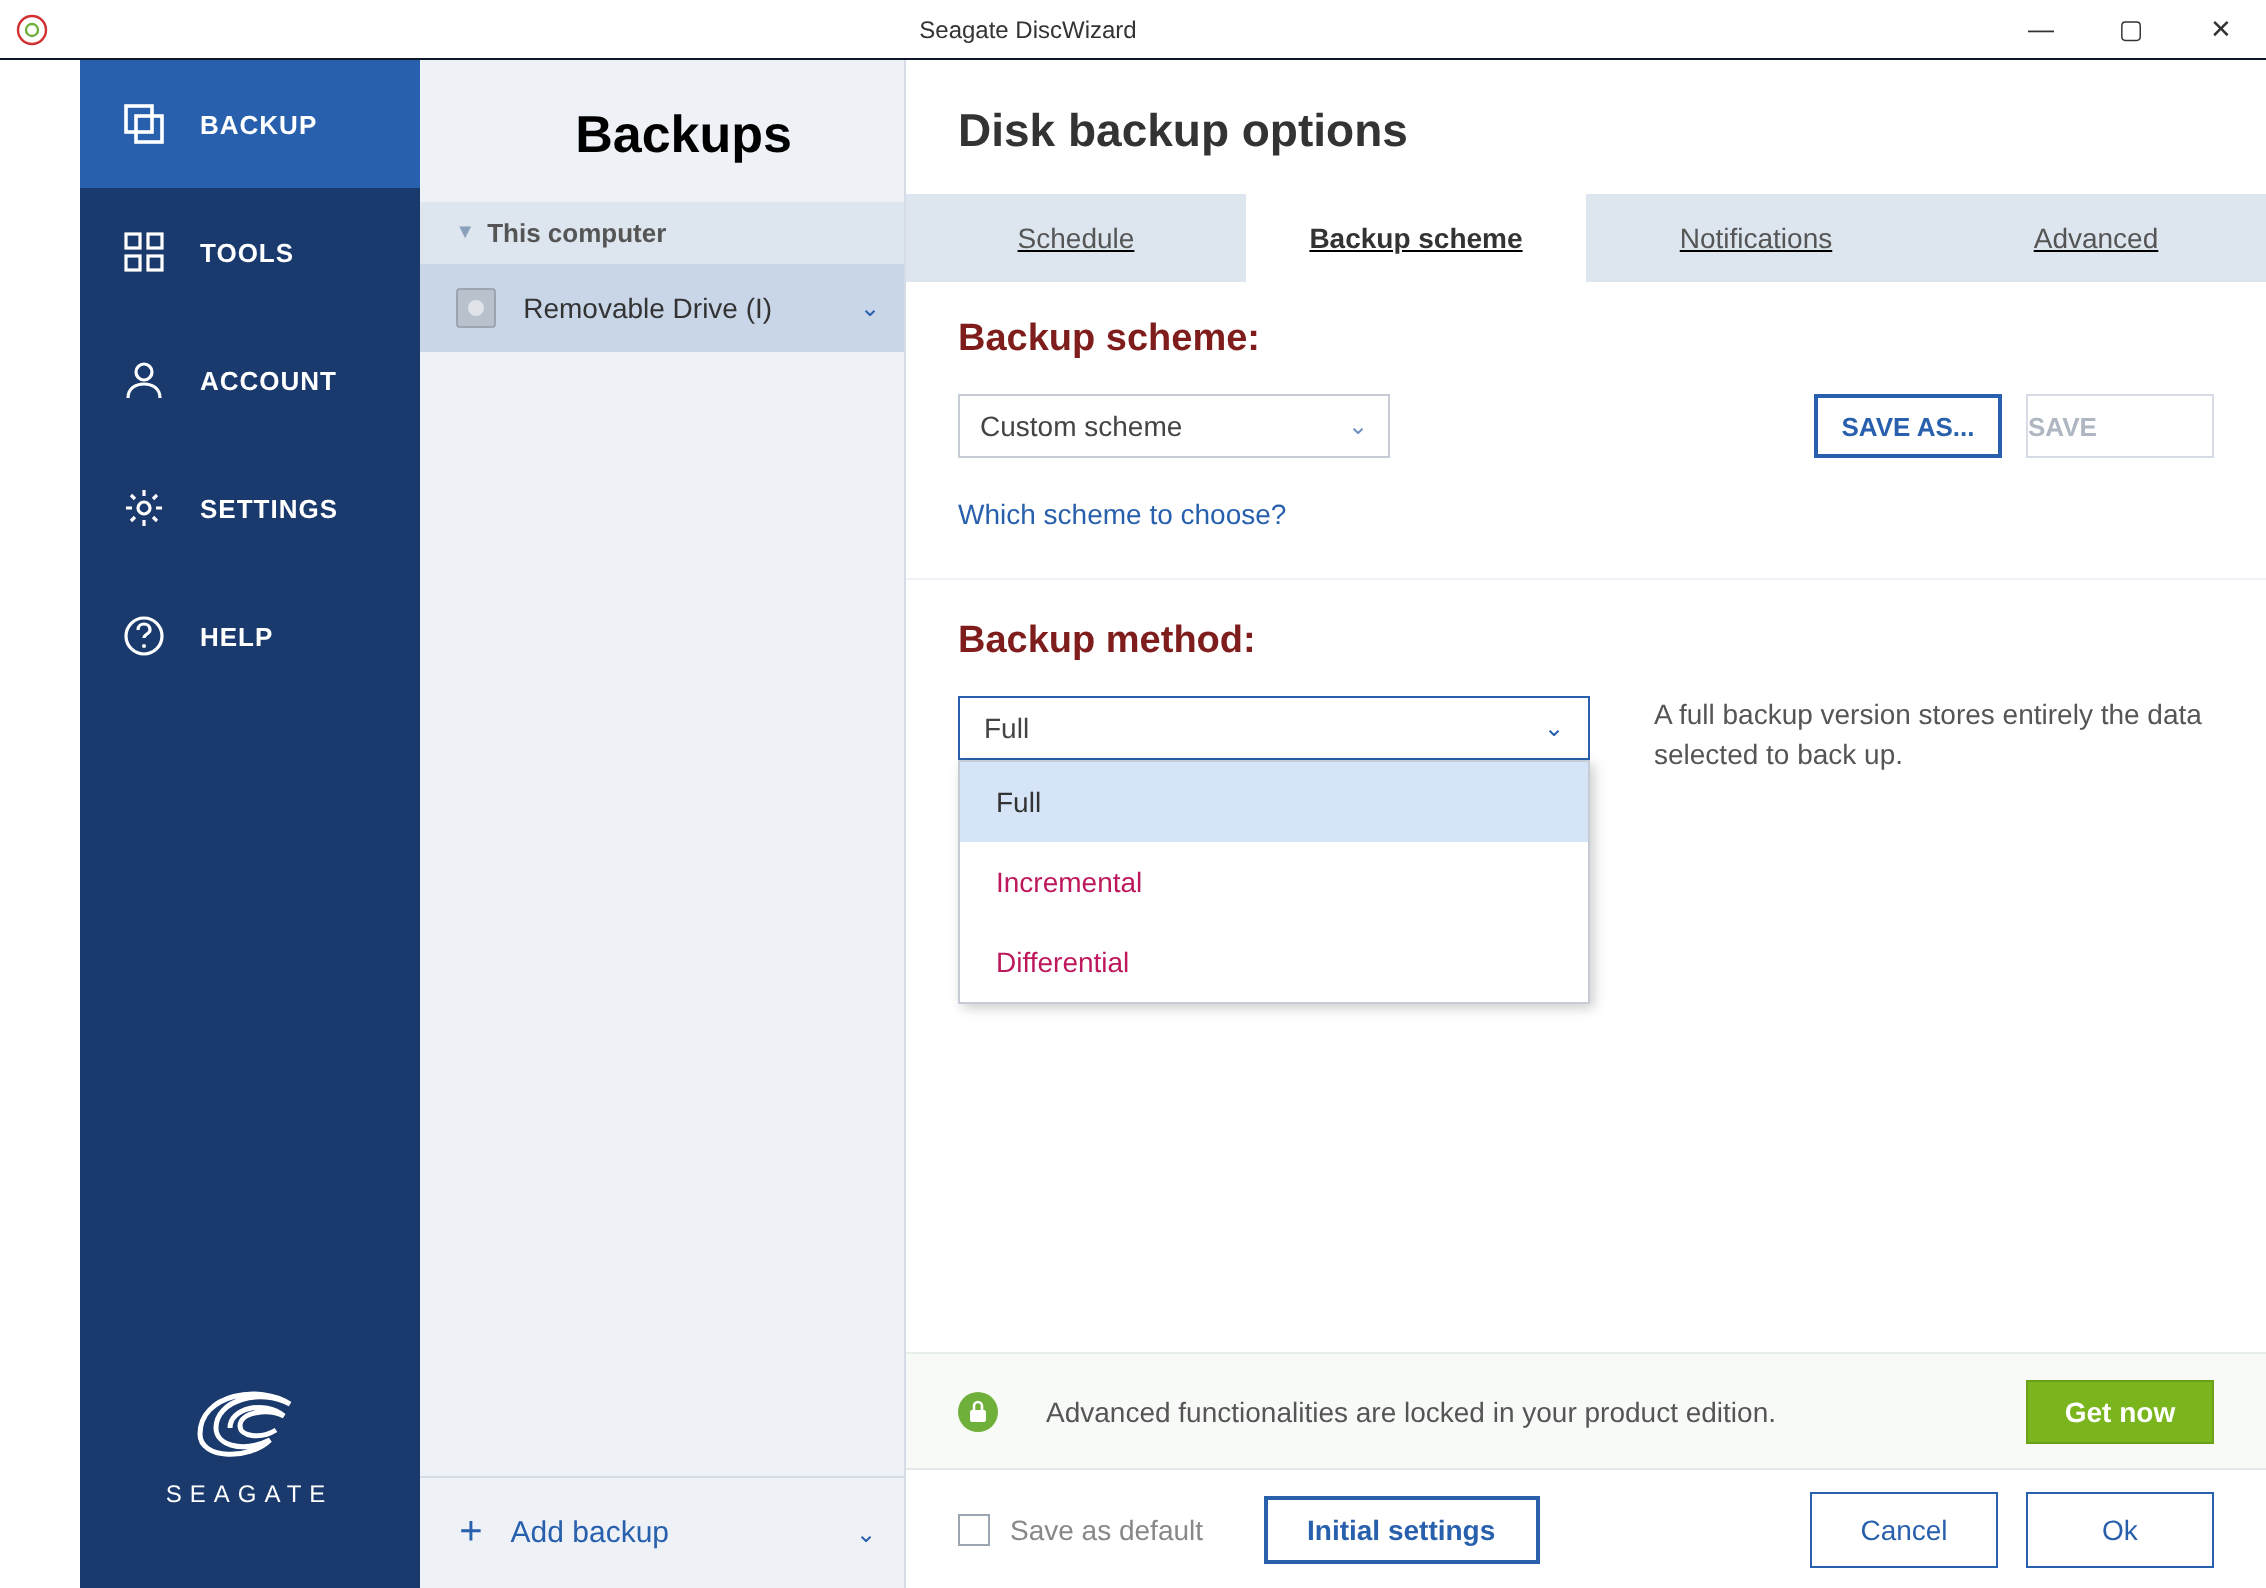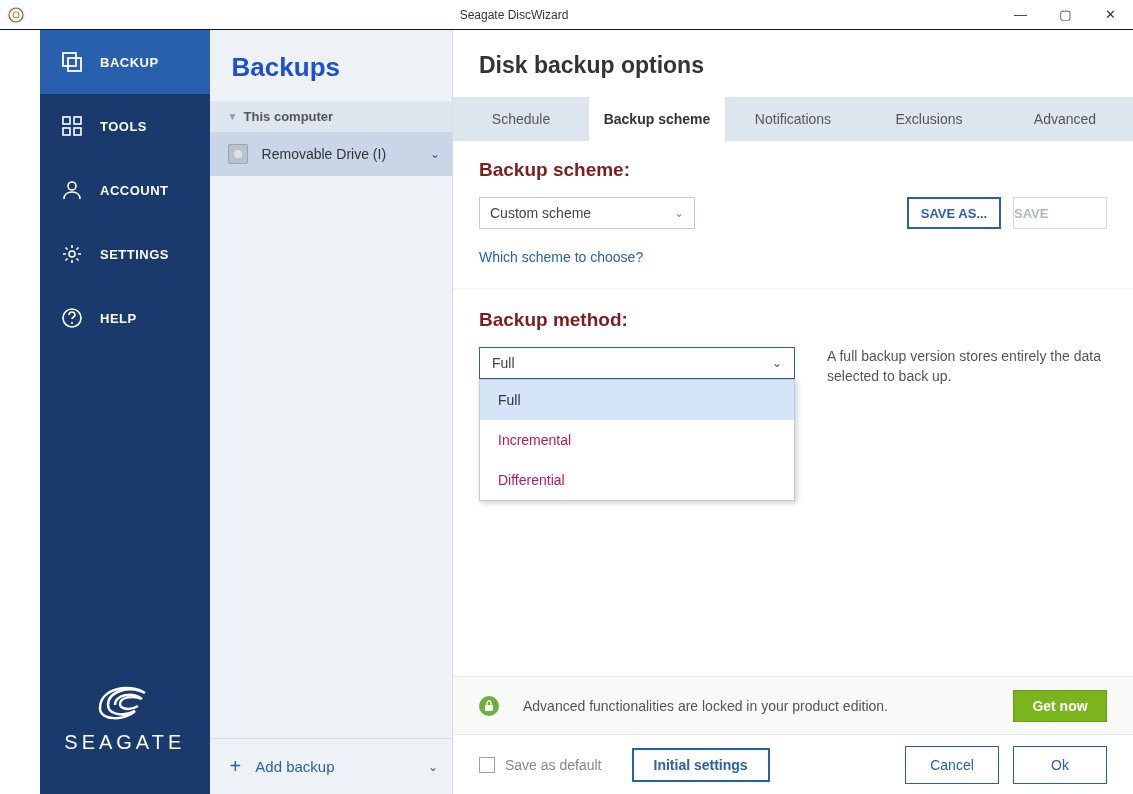--- a/index.html
+++ b/index.html
@@ -13,39 +13,39 @@
 
 .app { display:flex; height:764px;margin-left:40px; }
 
 .sidebar { width:177px; background:#1a3a6e; display:flex; flex-direction:column; }
 .sidebar .nav-item { display:flex; align-items:center; height:64px; padding-left:20px; color:#fff; font-size:13px; font-weight:600; letter-spacing:0.5px; }
 .sidebar .nav-item.active { background:#2860ad; }
 .sidebar .nav-item .icon { width:24px; height:24px; margin-right:16px; display:flex; align-items:center; justify-content:center; }
 .sidebar .spacer { flex:1; }
 .sidebar .logo { display:flex; flex-direction:column; align-items:center; padding:30px 0 40px 0; color:#fff; }
 .sidebar .logo-mark { width:70px; height:50px; margin-bottom:8px; }
-.sidebar .logo-text { font-size:20px; letter-spacing:4px; font-weight:400; }
+.sidebar .logo-text { font-size:12px; letter-spacing:4px; font-weight:400; }
 
 .backups-panel { width:254px; background:#eef2f7; border-right:1px solid #d5dce6; display:flex; flex-direction:column; }
-.backups-panel .panel-title { font-size:26px; font-weight:600; color:#1d4ed8; padding:22px 0 18px 22px; background:#eef2f7; }
+.backups-panel .panel-title { font-size:26px; font-weight:600; color:#000000; padding:22px 0 18px 22px; background:#eef2f7;text-align:center; }
 .backups-panel .tree-header { display:flex; align-items:center; font-size:13px; font-weight:600; color:#555; padding:8px 0 8px 18px; background:#dde5ef; }
 .backups-panel .tree-header .caret { width:10px; color:#8aa0bb; margin-right:6px; font-size:10px; }
 .backups-panel .tree-item { display:flex; align-items:center; height:44px; padding-left:18px; background:#c9d6e8; position:relative; }
 .backups-panel .tree-item .drv-icon { width:20px; height:20px; background:#b8c2cc; border:1px solid #9aa5b1; border-radius:2px; margin-right:14px; display:flex; align-items:center; justify-content:center; }
 .backups-panel .tree-item .drv-icon::after { content:""; width:8px; height:8px; background:#e0e4e9; border-radius:50%; }
 .backups-panel .tree-item span { font-size:14px; color:#333; }
 .backups-panel .tree-item .chev { position:absolute; right:12px; color:#2860ad; font-size:12px; }
 .backups-panel .panel-spacer { flex:1; background:#eef2f7; }
 .backups-panel .add-backup { display:flex; align-items:center; height:56px; padding-left:20px; color:#2860ad; font-size:15px; border-top:1px solid #d5dce6; position:relative; }
 .backups-panel .add-backup .plus { font-size:20px; font-weight:300; margin-right:14px; }
 .backups-panel .add-backup .chev { position:absolute; right:14px; font-size:12px; }
 
 .main { flex:1; display:flex; flex-direction:column; background:#fff; position:relative; }
 .main .header { padding:22px 0 18px 26px; font-size:23px; font-weight:600; color:#333; }
-.main .tabs { display:flex; background:#dde5ef; height:44px; }
+.main .tabs { display:flex; background:#dde5ef; height:44px;text-decoration:underline; }
 .main .tab { flex:1; display:flex; align-items:center; justify-content:center; font-size:14px; color:#555; }
 .main .tab.active { background:#fff; font-weight:600; color:#333; }
 
 .content { flex:1; background:#fff; padding:0 0 0 0; position:relative; }
 .section { padding:18px 26px 22px 26px; border-bottom:1px solid #eef2f7; }
 .section-title { font-size:19px; font-weight:600; color:#7f1d1d; margin-bottom:16px; }
 .scheme-row { display:flex; align-items:center; }
 .scheme-select { width:216px; height:32px; border:1px solid #c5ccd6; padding:0 10px; font-size:14px; color:#444; display:flex; align-items:center; justify-content:space-between; background:#fff; }
 .scheme-select .caret-dn { color:#6f90c0; font-size:12px; }
 .scheme-row .spacer { flex:1; }
@@ -177,23 +177,20 @@
       <div class="tab">
           <span>Schedule</span>
         </div>
       <div class="tab active">
           <span>Backup scheme</span>
         </div>
       <div class="tab">
           <span>Notifications</span>
         </div>
       <div class="tab">
-          <span>Exclusions</span>
-        </div>
-      <div class="tab">
           <span>Advanced</span>
         </div>
     </div>
 
     <div class="content">
       <div class="section">
         <div class="section-title">Backup scheme:</div>
         <div class="scheme-row">
           <div class="scheme-select">
             <span>Custom scheme</span>

